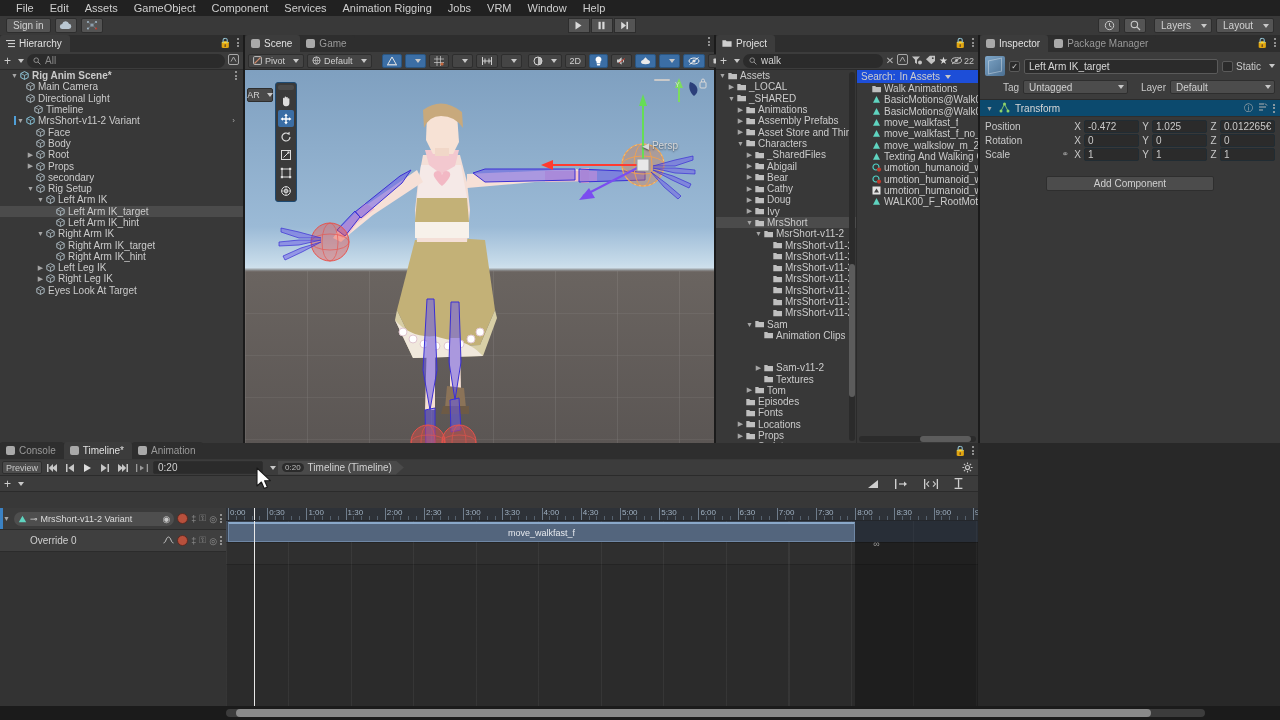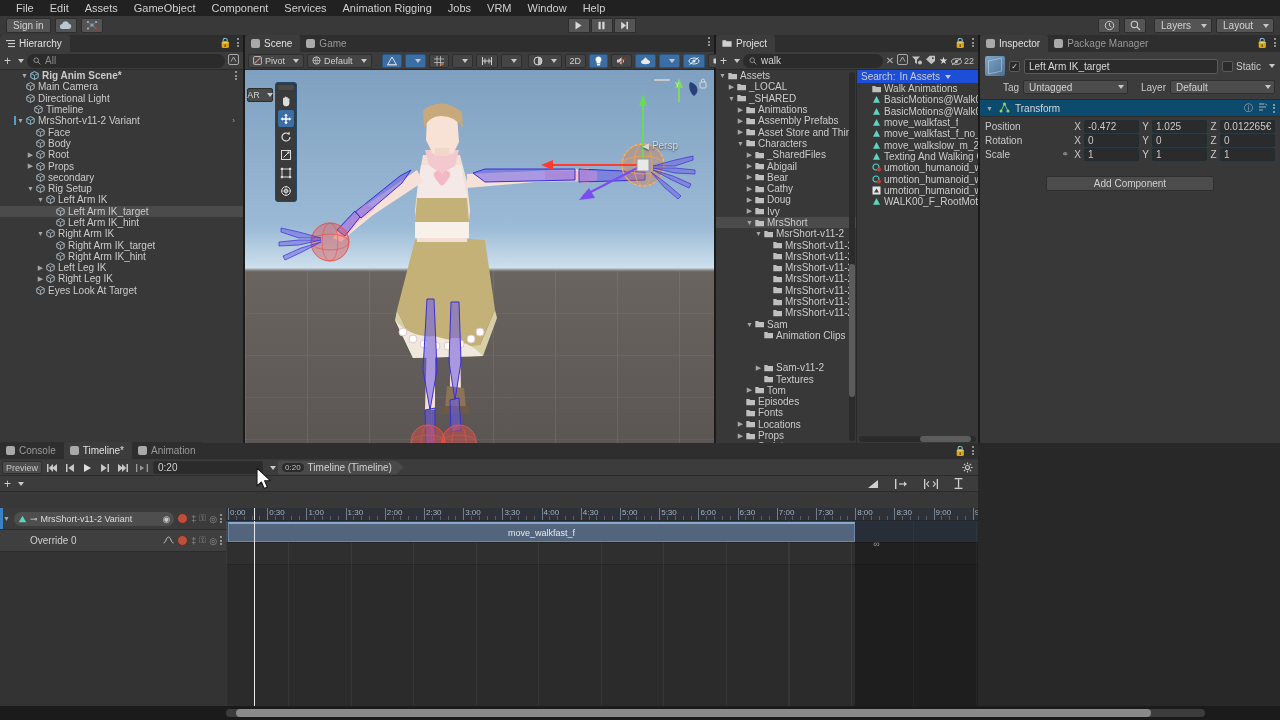--- a/index.html
+++ b/index.html
@@ -303,21 +303,21 @@
           <span>All</span>
         </div>
         <span>
           <svg width="11" height="11" viewBox="0 0 11 11">
               <rect x="0.5" y="0.5" width="10" height="10" rx="1.5" fill="none" stroke="#a8a8a8"></rect>
               <path d="M3 7.5 L5.5 3 L8 7.5" stroke="#a8a8a8" fill="none"></path>
             </svg>
         </span>
       </div>
       <div class="tree" id="hierarchy-tree" style="top:18px;">
-          <div class="trow" style="padding-left: 20px;">
+          <div class="trow" style="padding-left: 10px;">
             <span class="arrow">▼</span>
             <span class="tico">
               <svg width="9" height="9" viewBox="0 0 9 9">
                 <path d="M4.5 0.6 L8.2 2.5 L8.2 6.5 L4.5 8.4 L0.8 6.5 L0.8 2.5 Z" fill="none" stroke="#9ad4e8" stroke-width="0.9"></path>
                 <path d="M0.8 2.5 L4.5 4.4 L8.2 2.5 M4.5 4.4 V8.4" stroke="#9ad4e8" stroke-width="0.7" fill="none"></path>
               </svg>
             </span>
             <span class="tlabel" style="font-weight: bold;">Rig Anim Scene*</span>
             <span class="dotcol" style="position: absolute; right: 6px;">
               <i></i>
@@ -862,21 +862,21 @@
               <circle cx="9" cy="7.5" r="2" fill="#c2c2c2"></circle>
             </svg>
         </span>
         <span>
           <svg width="11" height="10" viewBox="0 0 11 10">
               <path d="M1 4.2 L4.8 0.8 H10v5.3L6.3 9.3z" fill="#c2c2c2"></path>
               <circle cx="7.8" cy="3.2" r=".9" fill="#3c3c3c"></circle>
             </svg>
         </span>
         <span style="color:#d8d8d8;font-size:10px;">★</span>
-        <span style="display:flex;align-items:flex-end;gap:2px;">
+        <span style="display:flex;align-items:center;gap:2px;">
           <svg width="11" height="9" viewBox="0 0 11 9">
               <ellipse cx="5.5" cy="4.5" rx="5" ry="2.8" fill="none" stroke="#c2c2c2"></ellipse>
               <circle cx="5.5" cy="4.5" r="1.4" fill="#c2c2c2"></circle>
               <path d="M1 8 L10 1" stroke="#c2c2c2"></path>
             </svg>
           <span style="font-size:9px;color:#c2c2c2">22</span>
         </span>
       </div>
 
       <div style="position:absolute;left:0;top:18px;bottom:0;width:140px;overflow:hidden;background:#383838;">

